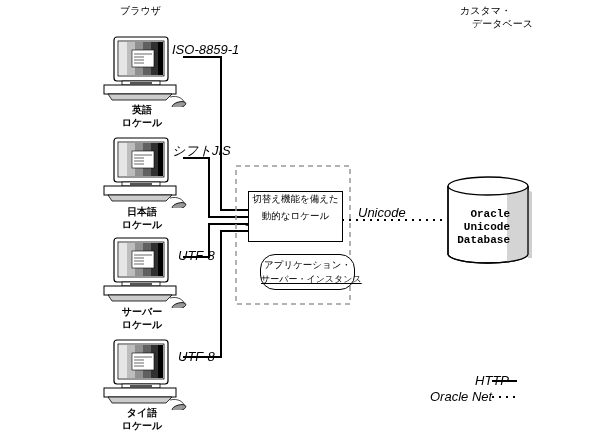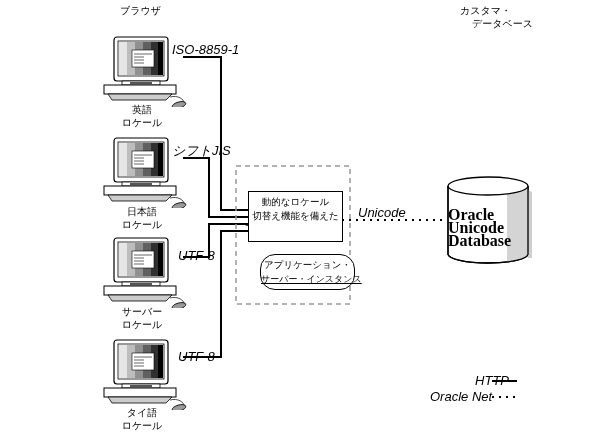--- a/index.html
+++ b/index.html
@@ -1,25 +1,25 @@
 <!DOCTYPE html>
 <html><head>
 <meta charset="utf-8">
 <style>
   html, body { margin: 0; padding: 0; background: #ffffff; }
   body { width: 600px; height: 432px; position: relative; overflow: hidden;
          font-family: "DejaVu Sans", sans-serif; color: #000; }
   .abs { position: absolute; }
   .t { font-size: 10px; line-height: 13px; white-space: nowrap; }
-  .tb { font-size: 10px; line-height: 13px; font-weight: normal; text-align: center; white-space: nowrap; }
+  .tb { font-size: 10px; line-height: 13px; font-weight: bold; text-align: center; white-space: nowrap; }
   .lbl { font-family: "Liberation Sans", sans-serif; font-size: 13px; line-height: 12px; white-space: nowrap; font-style: italic; }
   svg.wires { position: absolute; left: 0; top: 0; }
   .pc { position: absolute; width: 90px; height: 72px; }
   .box { position: absolute; border: 1px solid #000; background: #fff; font-size: 9.5px; line-height: 14px; text-align: center; white-space: nowrap; }
-  .dbtext { position: absolute; font-family: Liberation Serif, serif; font-weight: bold; font-size: 16px; line-height: 13px; text-align: left; }
+  .dbtext { position: absolute; font-family: Liberation Mono, monospace; font-weight: bold; font-size: 11px; line-height: 13px; text-align: right; }
 </style>
 </head>
 <body>
 
 <svg class="wires" width="600" height="432">
 
   <path d="M183 57 H221 V210 H249" fill="none" stroke="#000" stroke-width="2"></path>
   <path d="M183 158 H209 V217 H249" fill="none" stroke="#000" stroke-width="2"></path>
   <path d="M183 257 H209 V224 H249" fill="none" stroke="#000" stroke-width="2"></path>
   <path d="M183 357 H221 V231 H249" fill="none" stroke="#000" stroke-width="2"></path>
@@ -147,22 +147,22 @@
     <path d="M70 62 C78 60 84 64 84 68" fill="none" stroke="#000" stroke-width="0.7"></path>
     <ellipse cx="79" cy="70" rx="7" ry="3" fill="#999" stroke="#000" stroke-width="0.8" transform="rotate(-15 79 70)"></ellipse>
   </svg>
 </div>
 <div class="abs lbl" style="left:178px;top:351px;">UTF-8</div>
 <div class="abs tb" style="left:112px;top:406px;width:60px;">タイ語</div>
 <div class="abs tb" style="left:112px;top:419px;width:60px;">ロケール</div>
 
 <div class="abs t" style="left:245px;top:181px;font-size:15px;margin-top:40px;">サーバー</div>
 <div class="box" style="left:248px;top:191px;width:93px;height:49px;">
+  <div>切替え機能を備えた</div>
   <div style="margin-top:3px;">動的なロケール</div>
-  <div>切替え機能を備えた</div>
 </div>
 <div class="box" style="left:260px;top:254px;width:93px;height:34px;border-radius:15px;">
   <div style="margin-top:3px;">アプリケーション・</div>
   <div style="font-size:9px;text-decoration:underline;">サーバー・インスタンス</div>
 </div>
 
 <div class="abs lbl" style="left:358px;top:207px;">Unicode</div>
 
 <div class="dbtext" style="left:448px;top:208px;width:62px;">
   <div>Oracle</div>

